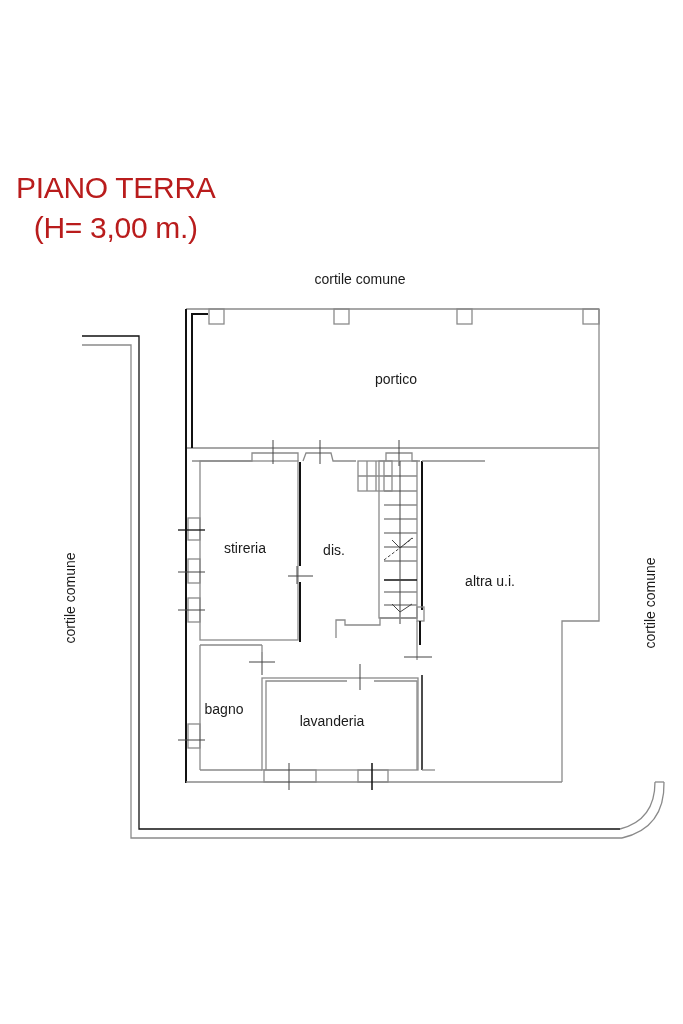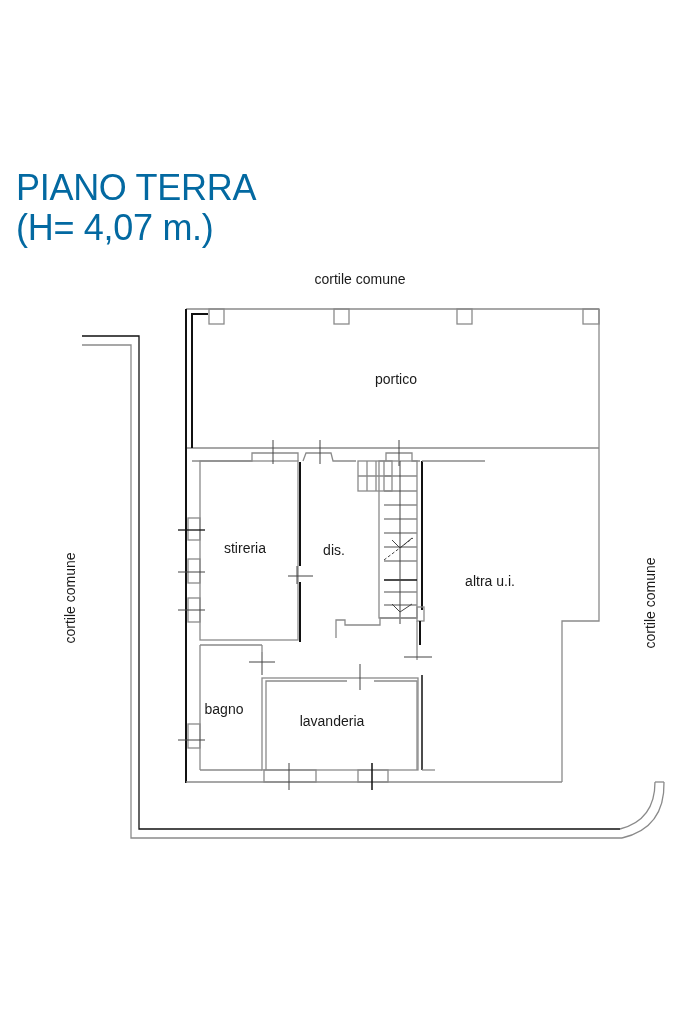--- a/index.html
+++ b/index.html
@@ -1,29 +1,29 @@
 <!DOCTYPE html>
 <html><head>
   <meta charset="utf-8">
   <style>
     html, body { margin: 0; padding: 0; background: #ffffff; }
     body { width: 683px; height: 1024px; position: relative; overflow: hidden; font-family: "Liberation Sans", sans-serif; color: #111; }
-    .title { position: absolute; left: 16px; top: 168px; font-size: 36px; line-height: 40px; color: #0369a1; letter-spacing: -0.3px; }
+    .title { position: absolute; left: 16px; top: 168px; font-size: 30px; line-height: 40px; color: #b91c1c; letter-spacing: -0.3px; text-align: center; }
     .plan { position: absolute; left: 0; top: 0; }
     .lbl { font-family: "Liberation Sans", sans-serif; font-size: 14px; fill: #1a1a1a; }
     .g { stroke: #8a8a8a; fill: none; stroke-width: 1.3; }
     .k { stroke: #111; fill: none; stroke-width: 2; }
     .t { stroke: #444; fill: none; stroke-width: 1; }
   </style>
 </head>
 <body>
 
 <div class="title">
   <div>PIANO TERRA</div>
-  <div>(H= 4,07 m.)</div>
+  <div>(H= 3,00 m.)</div>
 </div>
 
 <svg class="plan" width="683" height="1024" viewBox="0 0 683 1024" xmlns="http://www.w3.org/2000/svg">
 
   <text class="lbl" x="360" y="284" text-anchor="middle">cortile comune</text>
   <text class="lbl" transform="translate(75,598) rotate(-90)" text-anchor="middle">cortile comune</text>
   <text class="lbl" transform="translate(655,603) rotate(-90)" text-anchor="middle">cortile comune</text>
 
   <text class="lbl" x="396" y="384" text-anchor="middle">portico</text>
   <text class="lbl" x="245" y="553" text-anchor="middle">stireria</text>

